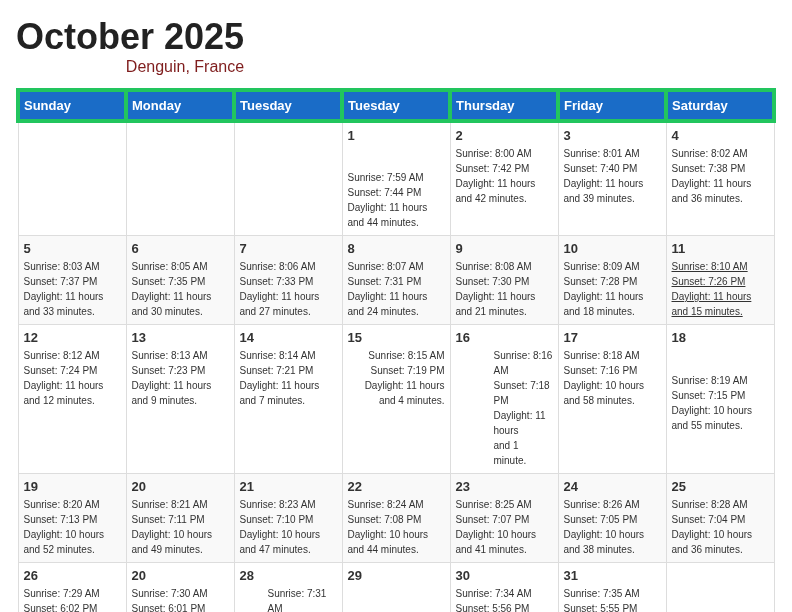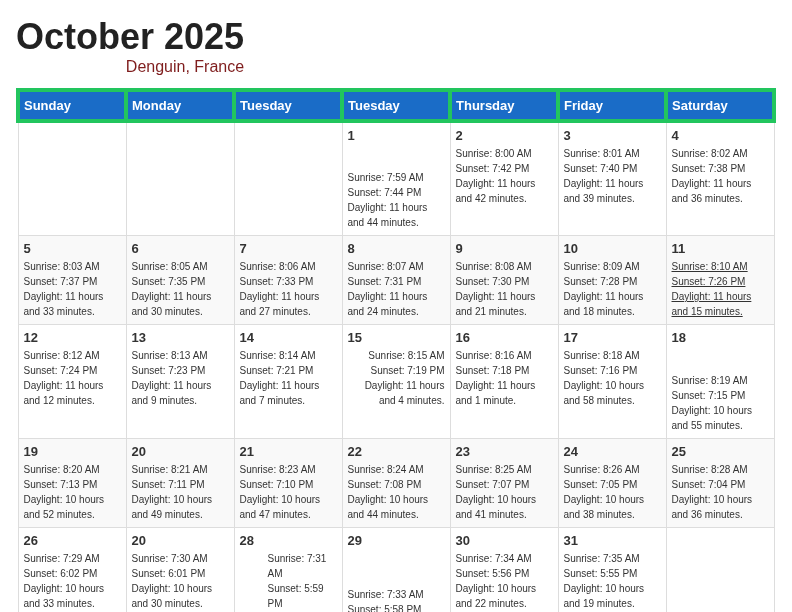--- a/index.html
+++ b/index.html
@@ -225,21 +225,21 @@
         </td>
         <td>
           <span class="day-number">15</span>
           <div class="day-info" style="white-space: pre-line; text-align: right;">Sunrise: 8:15 AM
 Sunset: 7:19 PM
 Daylight: 11 hours
 and 4 minutes.</div>
         </td>
         <td>
           <span class="day-number">16</span>
-          <div class="day-info" style="white-space: pre-line;">Sunrise: 8:16 AM
+          <div class="day-info" style="white-space: pre-line; margin-left: 38px;">Sunrise: 8:16 AM
 Sunset: 7:18 PM
 Daylight: 11 hours
 and 1 minute.</div>
         </td>
         <td>
           <span class="day-number">17</span>
           <div class="day-info" style="white-space: pre-line;">Sunrise: 8:18 AM
 Sunset: 7:16 PM
 Daylight: 10 hours
 and 58 minutes.</div>

